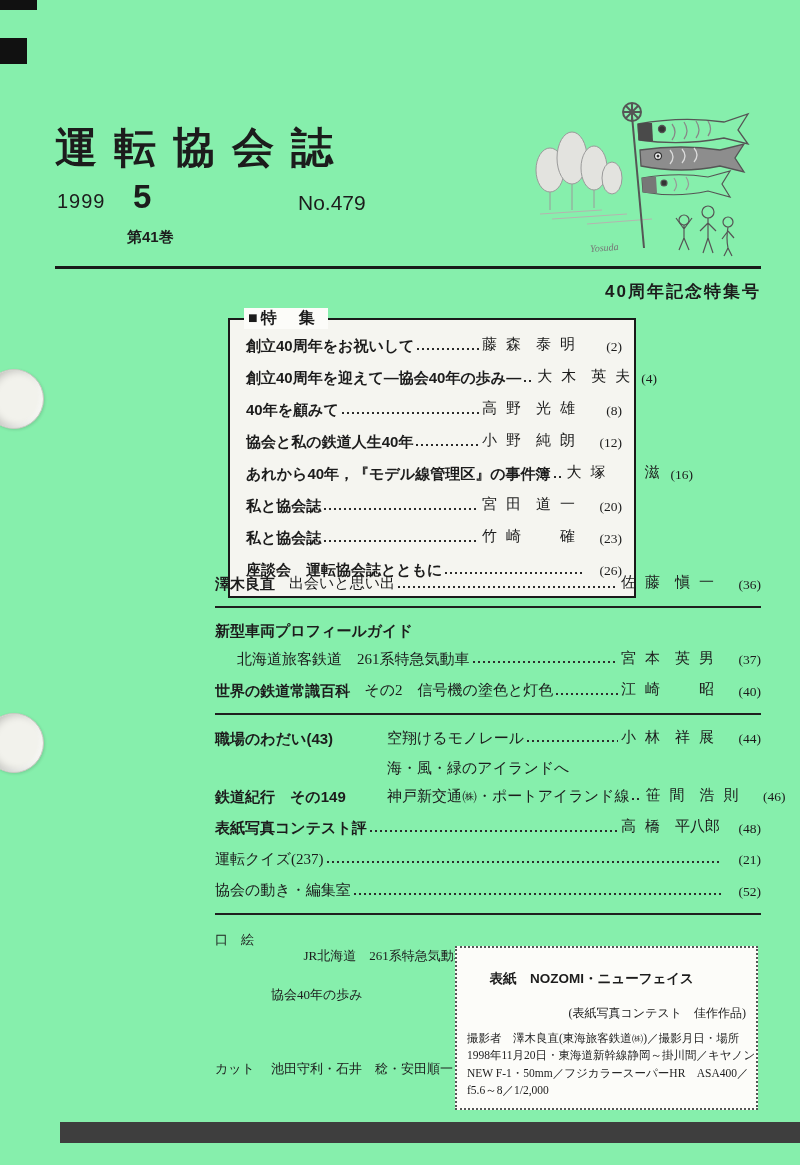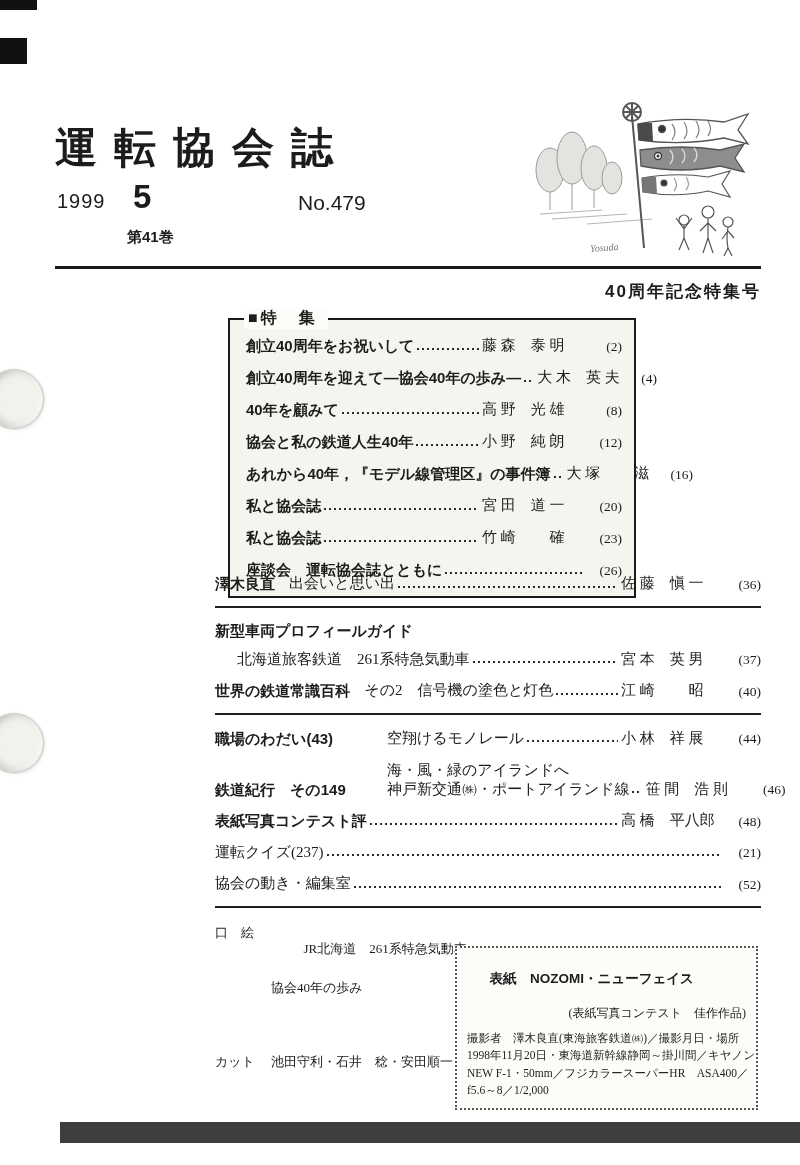--- a/index.html
+++ b/index.html
@@ -1,18 +1,18 @@
 <!DOCTYPE html>
 <html><head>
 <meta charset="utf-8">
 <style>
   html,body{margin:0;padding:0;background:#e8e8e6;}
   .page{
     position:relative;width:800px;height:1165px;margin:0 auto;
-    background:#ffffff;overflow:hidden;color:#1c1c1c;
+    background:#86efac;overflow:hidden;color:#1c1c1c;
     font-family:"Liberation Sans","DejaVu Sans",sans-serif;
   }
   
   .scan-mark-bar{position:absolute;left:0;top:0;width:37px;height:10px;background:#111;}
   .scan-mark-square{position:absolute;left:0;top:38px;width:27px;height:26px;background:#111;}
   .binder-hole{
     position:absolute;left:-16px;width:58px;height:58px;border-radius:50%;
     background:#f2f2ec;border:1px solid #c9c9c2;
     box-shadow:inset 5px 0 8px rgba(0,0,0,.22), inset -2px -2px 4px rgba(255,255,255,.8), 1px 1px 3px rgba(0,0,0,.12);
   }
@@ -40,31 +40,31 @@
   .feature-label{
     position:absolute;top:-12px;left:14px;background:#fcfcf9;
     padding:0 10px 0 4px;font-size:16px;font-weight:700;letter-spacing:3px;white-space:pre;
   }
   .toc-row{display:flex;align-items:flex-end;font-size:15px;line-height:1.3;margin-bottom:12px;}
   .feature-box .toc-row{margin-bottom:12.5px;}
   .t-bold{font-weight:700;white-space:pre;}
   .t-serif{font-family:"Liberation Serif","DejaVu Serif",serif;white-space:pre;}
   .leader{flex:1 1 auto;min-width:10px;height:2px;margin:0 3px 6px 3px;align-self:flex-end;
     background:repeating-linear-gradient(90deg,#2b2b2b 0 2px,transparent 2px 5px);}
-  .author{font-family:Liberation Serif, serif;white-space:pre;min-width:104px;font-size:15px;}
+  .author{font-family:Liberation Mono, monospace;white-space:pre;min-width:104px;font-size:15px;}
   .pg{width:36px;text-align:right;font-family:"Liberation Serif","DejaVu Serif",serif;font-size:13.5px;white-space:pre;}
   
   .content{position:absolute;left:215px;top:574px;width:546px;}
   .sec-rule{border:none;border-top:2px solid #1f1f1f;margin:10px 0 14px 0;}
   .gap14{display:inline-block;width:14px;}
   .sec-heading{font-size:15px;font-weight:700;margin:2px 0 9px 0;}
   .indent{margin-left:22px;justify-content:center;}
   .label-col{width:172px;flex:none;font-weight:700;white-space:pre;}
   .two-line-right{flex:1;display:flex;flex-direction:column;}
-  .two-line-right .line1{font-family:Liberation Sans, sans-serif;margin-bottom:0;white-space:pre;}
+  .two-line-right .line1{font-family:Liberation Mono, monospace;margin-bottom:7px;white-space:pre;}
   .two-line-right .line2{display:flex;align-items:flex-end;}
   
   .notes{font-size:13px;font-family:"Liberation Serif","DejaVu Serif",serif;margin-top:16px;}
   .note-row{display:flex;margin-bottom:4px;}
   .note-label{width:56px;flex:none;white-space:pre;}
   .note-body{white-space:pre;}
   .note-body .sub{display:block;margin-top:5px;}
   .cut-row{margin-top:24px;}
   
   .cover-box{

